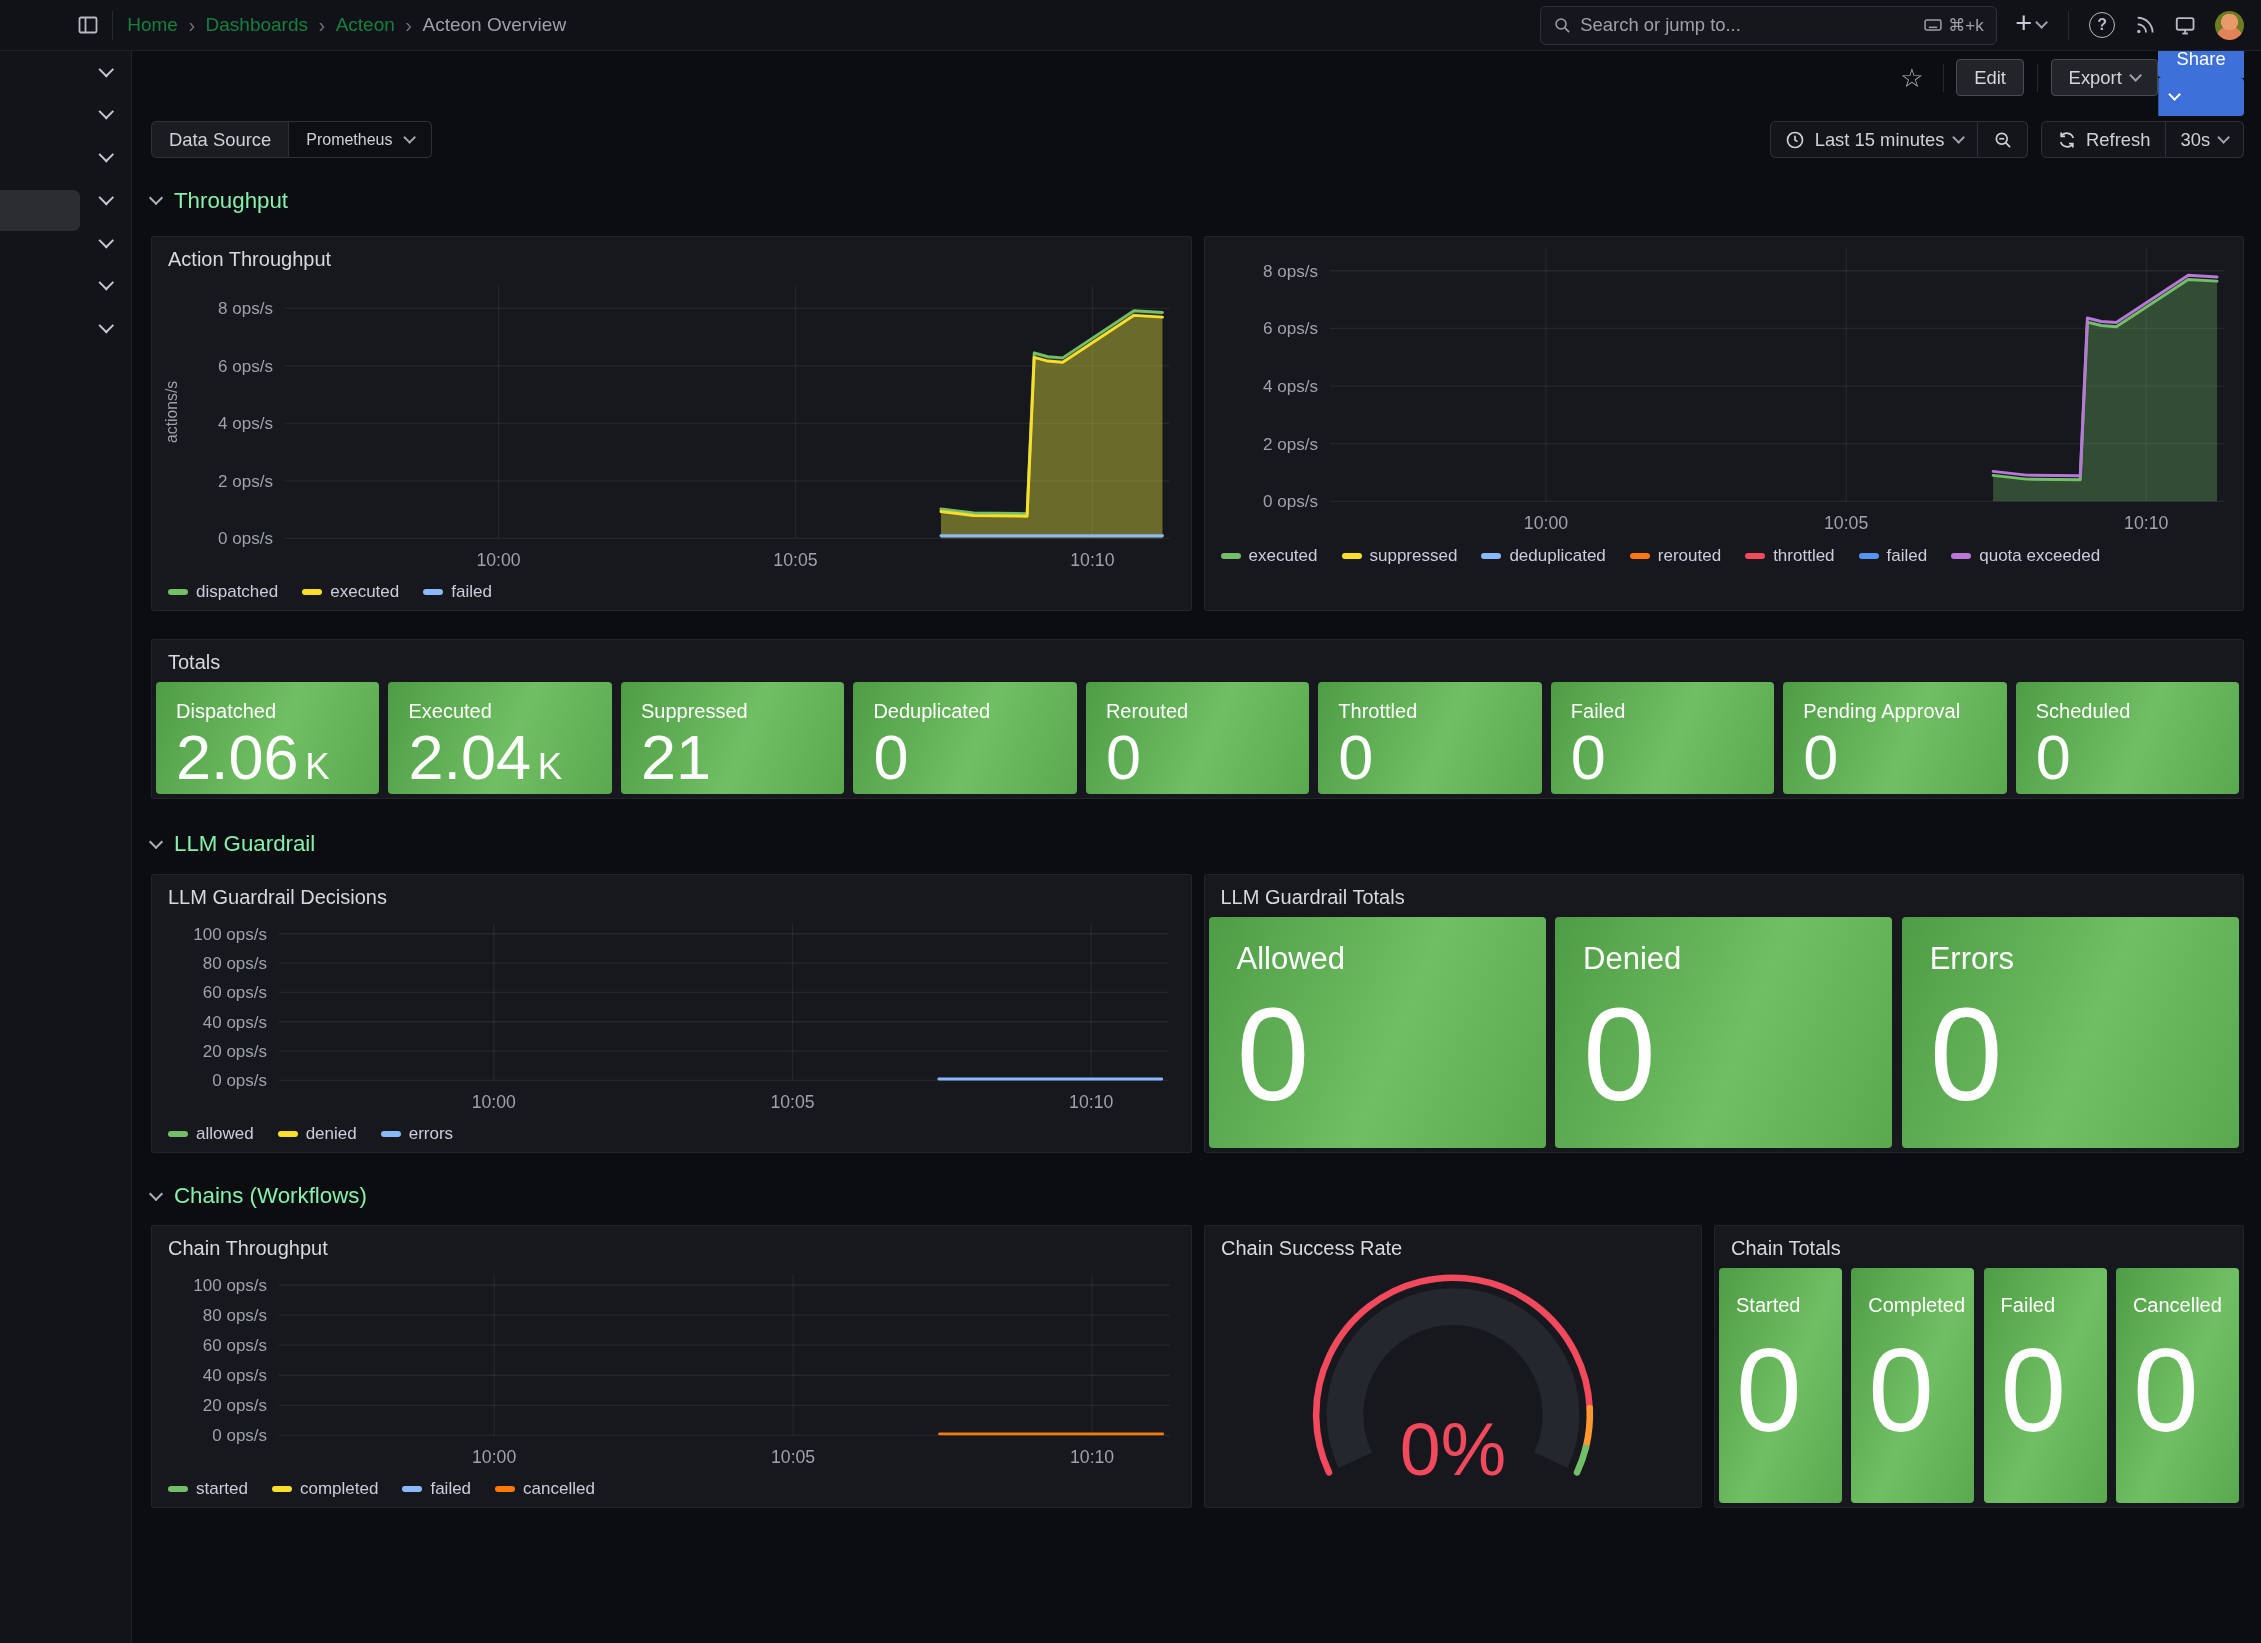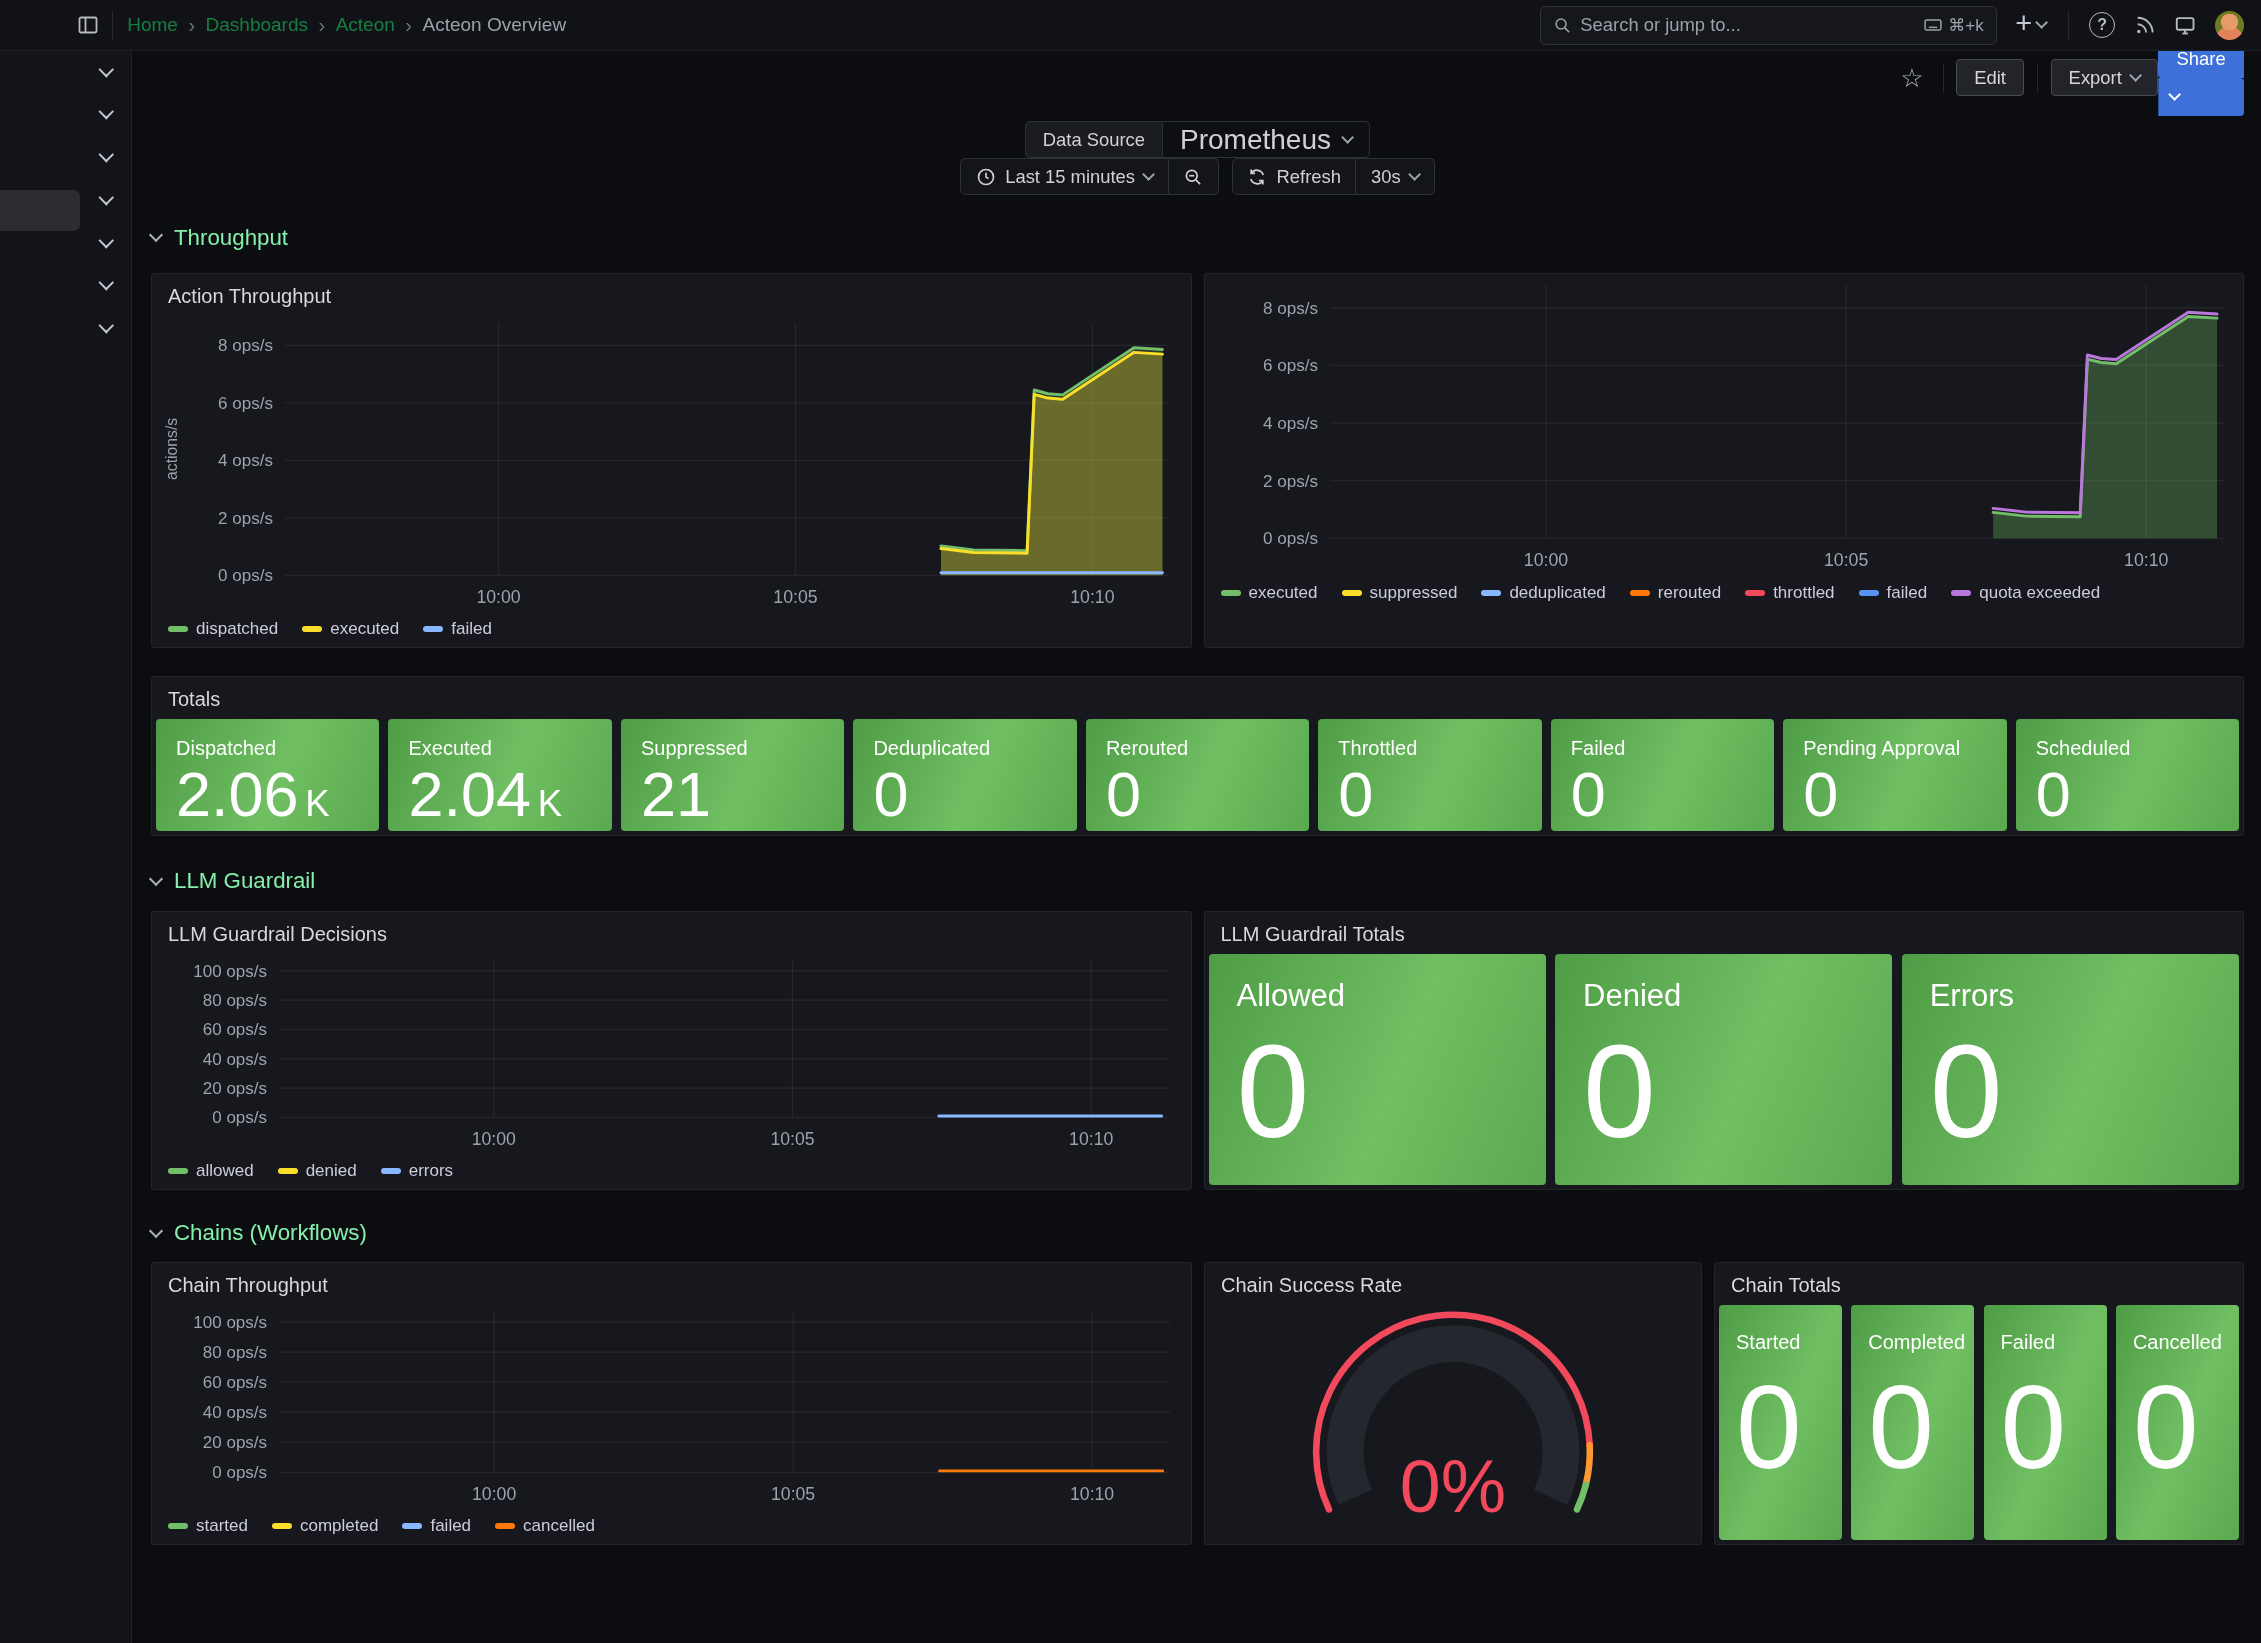--- a/index.html
+++ b/index.html
@@ -37,24 +37,24 @@
   .cv.white{border-color:#fff;}
   
   .sidebar{position:absolute;top:50px;left:0;bottom:0;width:131px;background:#131419;border-right:0.7px solid #1f2126;}
   .side-active{position:absolute;top:140px;left:0;width:80px;height:41px;background:#2b2d33;border-radius:0 6.6px 6.6px 0;cursor:pointer;}
   .side-row{height:42px;display:flex;align-items:center;justify-content:flex-end;padding-right:20px;cursor:pointer;position:relative;}
   .side-row:first-of-type{margin-top:54px;}
   .side-row + .side-row{margin-top:0.7px;}
   .cv-side{width:8.5px;height:8.5px;border-right:2px solid #c6c8d1;border-bottom:2px solid #c6c8d1;transform:rotate(45deg);margin-top:-4px;}
   
   .main{position:absolute;left:131px;top:105px;right:0;bottom:0;overflow:hidden;}
-  .controls{margin:16px 17px 18px 20px;display:flex;justify-content:space-between;align-items:center;flex-direction:column;}
+  .controls{margin:16px 17px 18px 20px;display:flex;justify-content:space-between;align-items:center;}
   .ds-group{display:flex;}
   .ds-label{height:37px;display:flex;align-items:center;padding:0 17px;background:#1a1c22;border:0.7px solid #2e3138;border-radius:5.3px 0 0 5.3px;font-size:18.4px;color:#d0d1d6;box-sizing:border-box;}
-  .ds-value{height:37px;display:flex;align-items:center;gap:12px;padding:0 17px;background:#0e0f13;border:0.7px solid #2e3138;border-left:none;border-radius:0 5.3px 5.3px 0;font-size:28px;color:#d0d1d6;cursor:pointer;font-family:inherit;box-sizing:border-box;}
+  .ds-value{height:37px;display:flex;align-items:center;gap:12px;padding:0 17px;background:#0e0f13;border:0.7px solid #2e3138;border-left:none;border-radius:0 5.3px 5.3px 0;font-size:16px;color:#d0d1d6;cursor:pointer;font-family:inherit;box-sizing:border-box;}
   .time-group{display:flex;align-items:center;}
   .tp{height:37px;display:flex;align-items:center;gap:9.2px;padding:0 14.5px;background:#14151a;border:0.7px solid #2e3138;color:#d0d1d6;font-size:18.4px;font-weight:500;cursor:pointer;font-family:inherit;box-sizing:border-box;}
   .tp.first{border-radius:5.3px 0 0 5.3px;}
   .tp.last{border-radius:0 5.3px 5.3px 0;border-left:none;}
   .tp.solo-l{border-radius:5.3px 0 0 5.3px;margin-left:13px;}
   
   .section-h{display:flex;align-items:center;gap:13px;margin-left:20px;height:26px;cursor:pointer;}
   .section-h h2{font-size:22.3px;font-weight:500;color:#86efac;margin:0;}
   .cv-sec{width:8px;height:8px;border-right:2px solid #aeb2b9;border-bottom:2px solid #aeb2b9;transform:rotate(45deg);margin-top:-5.3px;}
   .row{display:flex;gap:12px;margin:0 17px 0 20px;}

